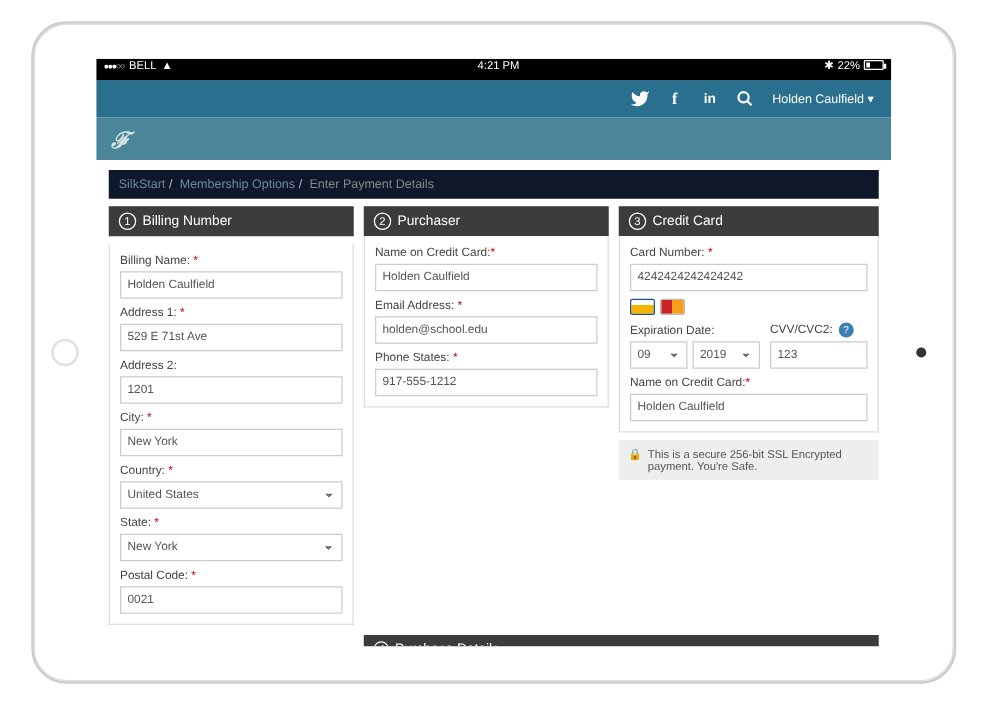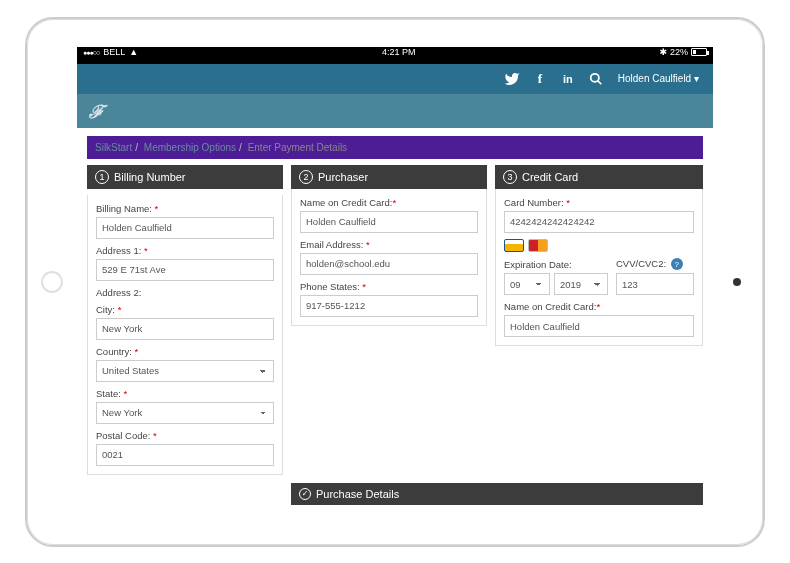--- a/index.html
+++ b/index.html
@@ -15,21 +15,21 @@
 .dots::before{content:"●●●○○";letter-spacing:-1px;font-size:7px}
 .battery{display:inline-block;width:16px;height:8px;border:1px solid #fff;border-radius:1px;position:relative}
 .battery::after{content:"";position:absolute;right:-3px;top:2px;width:2px;height:4px;background:#fff}
 .battery-fill{position:absolute;left:1px;top:1px;bottom:1px;width:22%;background:#fff}
 .topbar{background:#2a708e;height:30px;display:flex;justify-content:flex-end;align-items:center;padding:0 8px;gap:4px}
 .topbar .social{width:24px;height:24px;display:flex;align-items:center;justify-content:center;color:#fff;font-weight:bold;font-size:13px}
 .topbar .user{color:#fff;font-size:10px;padding:0 6px;cursor:pointer}
 .logobar{background:#4a8599;height:34px;display:flex;align-items:center;padding:0 12px}
 .logo-icon{color:#d7e3e7;font-size:18px;font-style:italic;font-weight:bold}
 .content{padding:8px 10px;background:#fff}
-.breadcrumb{background:#4c1d95;padding:6px 8px;font-size:10px;color:#888;margin-bottom:6px}
+.breadcrumb{background:#0f172a;padding:6px 8px;font-size:10px;color:#888;margin-bottom:6px}
 .breadcrumb a{color:#6a8aa0;text-decoration:none}
 .cols{display:flex;gap:8px;align-items:flex-start}
 .col{display:flex;flex-direction:column;gap:6px}
 .col1{width:196px}
 .col2{width:196px}
 .col3{flex:1}
 .panel-header{background:#3c3c3c;color:#fff;padding:5px 8px;font-size:11px;display:flex;align-items:center;gap:5px}
 .step-num{display:inline-flex;width:14px;height:14px;border:1px solid #fff;border-radius:50%;align-items:center;justify-content:center;font-size:9px}
 .panel-body{border:1px solid #ddd;border-top:none;padding:8px;background:#fff}
 .field{margin-bottom:6px}
@@ -108,21 +108,21 @@
       <div class="cols">
 
         <div class="col col1">
           <div class="panel-header">
             <span class="step-num">1</span>
             <span>Billing Number</span>
           </div>
           <div class="panel-body">
             <div class="field"><label><span>Billing Name:</span> <span class="req">*</span></label><input value="Holden Caulfield" style=""></div>
             <div class="field"><label><span>Address 1:</span> <span class="req">*</span></label><input value="529 E 71st Ave" style=""></div>
-            <div class="field"><label>Address 2:</label></div>
+            <div class="field"><label>Address 2:</label><input value="1201" style=""></div>
             <div class="field"><label><span>City:</span> <span class="req">*</span></label><input value="New York" style=""></div>
             <div class="field"><label><span>Country:</span> <span class="req">*</span></label><select><option>United States</option></select></div>
             <div class="field"><label><span>State:</span> <span class="req">*</span></label><select><option>New York</option></select></div>
             <div class="field" style="margin-bottom:0"><label><span>Postal Code:</span> <span class="req">*</span></label><input value="0021" style=""></div>
           </div>
         </div>
 
         <div class="col col2">
           <div>
             <div class="panel-header">
@@ -157,20 +157,24 @@
                     <select class="sel-md"><option>2019</option></select>
                   </div>
                 </div>
                 <div class="field" style="flex:1">
                   <label><span>CVV/CVC2:</span> <span class="help">?</span></label>
                   <input value="123" style="">
                 </div>
               </div>
               <div class="field" style="margin-top:6px;margin-bottom:0"><label><span>Name on Credit Card:</span><span class="req">*</span></label><input value="Holden Caulfield" style=""></div>
             </div>
+            <div class="ssl">
+              <span class="lock-icon"></span>
+              <span>This is a secure 256-bit SSL Encrypted payment. You're Safe.</span>
+            </div>
           </div>
         </div>
       </div>
 
       <div style="margin-left:204px">
         <div class="pd-header">
           <span class="check-icon">✓</span>
           <span>Purchase Details</span>
         </div>
 

